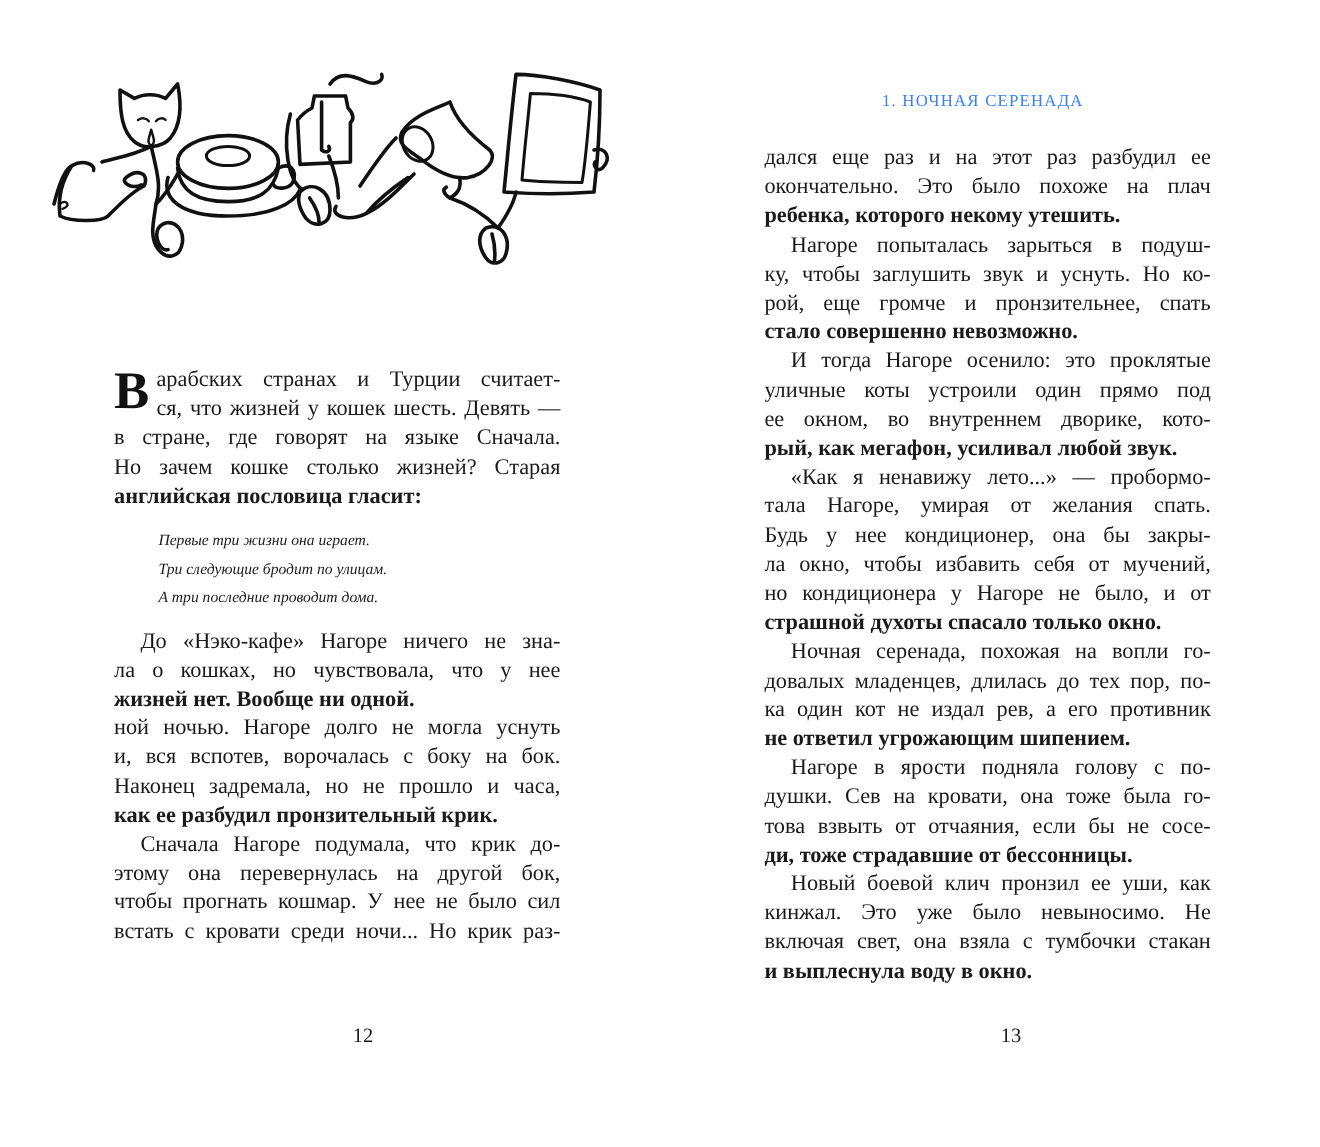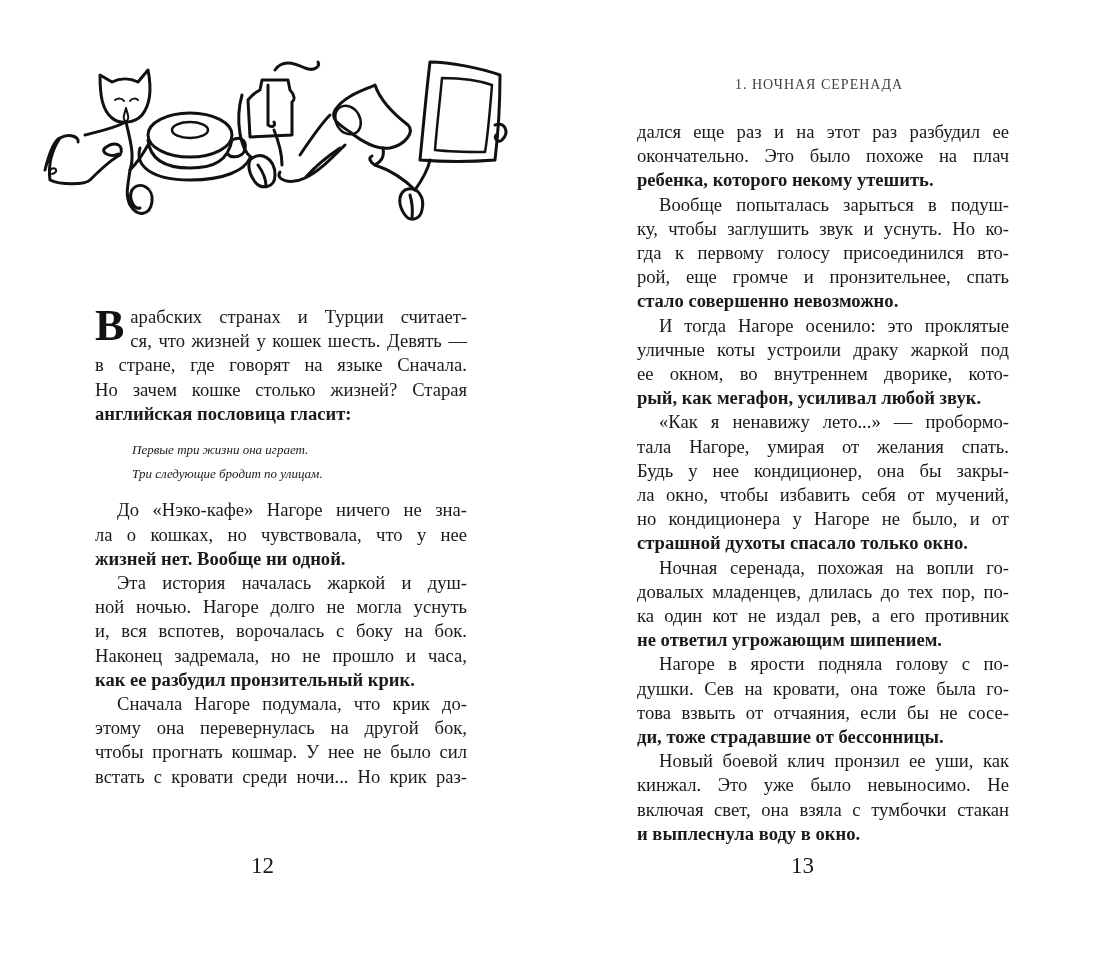--- a/index.html
+++ b/index.html
@@ -9,21 +9,21 @@
     color: #1a1a1a;
   }
   .page { position: absolute; top: 0; height: 956px; }
   .page-left { left: 0; width: 550px; }
   .page-right { left: 550px; width: 550px; }
 
   .illustration { position: absolute; left: 30px; top: 40px; width: 500px; height: 200px; }
 
   .running-head {
     position: absolute; left: 634px; width: 370px; top: 77px;
-    text-align: center; font-size: 14px; letter-spacing: 1px; color: #404040;
+    text-align: center; font-size: 14px; letter-spacing: 1px; color: #3b82f6;
   }
 
   .text-block {
     position: absolute; width: 372px;
     font-size: 18.6px; line-height: 24.2px; text-align: justify;
     hyphens: manual;
   }
   .text-block p { margin: 0; text-indent: 22px; }
   .text-block p.noindent { text-indent: 0; }
   .text-block p .line { display: block; text-align: justify; text-align-last: justify; text-indent: 0; }
@@ -35,21 +35,21 @@
 
   .dropcap {
     float: left; font-size: 44px; line-height: 38px; font-weight: bold;
     margin: 2px 6px 0 0; color: #111;
   }
   .lead .line.first { padding-left: 0; }
 
   .poem { margin: 12px 0 12px 37px; font-style: italic; font-size: 13px; line-height: 24.2px; }
   .poem div { white-space: nowrap; }
 
-  .folio { position: absolute; top: 853px; font-size: 23px; text-align: left; width: 60px; }
+  .folio { position: absolute; top: 853px; font-size: 17px; text-align: right; width: 60px; }
   .folio-left { left: 251px; }
   .folio-right { left: 791px; }
 </style>
 </head>
 <body>
 
 <div class="page page-left">
   <svg class="illustration" viewBox="0 0 500 200" fill="none" stroke="#111" stroke-width="3" stroke-linecap="round" stroke-linejoin="round">
 
     <path d="M15 130 C20 110 25 100 30 98 C40 92 50 98 48 102 M30 98 C22 110 18 125 20 140 C30 145 55 145 60 140 C70 130 80 120 90 115 C95 105 85 100 75 108 C70 112 80 118 88 114"></path>
@@ -97,28 +97,28 @@
       <span class="dropcap">В</span>
       <span class="line first">арабских странах и Турции считает-</span>
       <span class="line" style="padding-left:0">ся, что жизней у кошек шесть. Девять —</span>
       <span class="line">в стране, где говорят на языке Сначала.</span>
       <span class="line">Но зачем кошке столько жизней? Старая</span>
       <span class="line last">английская пословица гласит:</span>
     </p>
     <div class="poem">
       <div>Первые три жизни она играет.</div>
       <div>Три следующие бродит по улицам.</div>
+      <div>А три последние проводит дома.</div>
     </div>
     <p>
       <span class="line first">До «Нэко-кафе» Нагоре ничего не зна-</span>
       <span class="line">ла о кошках, но чувствовала, что у нее</span>
       <span class="line last">жизней нет. Вообще ни одной.</span>
     </p>
     <p>
-      <span class="line first">Эта история началась жаркой и душ-</span>
       <span class="line">ной ночью. Нагоре долго не могла уснуть</span>
       <span class="line">и, вся вспотев, ворочалась с боку на бок.</span>
       <span class="line">Наконец задремала, но не прошло и часа,</span>
       <span class="line last">как ее разбудил пронзительный крик.</span>
     </p>
     <p>
       <span class="line first">Сначала Нагоре подумала, что крик до-</span>
       <span class="line">этому она перевернулась на другой бок,</span>
       <span class="line">чтобы прогнать кошмар. У нее не было сил</span>
       <span class="line">встать с кровати среди ночи... Но крик раз-</span>
@@ -132,29 +132,28 @@
 
 <div class="running-head">1. НОЧНАЯ СЕРЕНАДА</div>
 
 <div class="text-block right-text">
   <p class="noindent">
     <span class="line">дался еще раз и на этот раз разбудил ее</span>
     <span class="line">окончательно. Это было похоже на плач</span>
     <span class="line last">ребенка, которого некому утешить.</span>
   </p>
   <p>
-    <span class="line first">Вообще попыталась зарыться в подуш-</span>
+    <span class="line first">Нагоре попыталась зарыться в подуш-</span>
     <span class="line">ку, чтобы заглушить звук и уснуть. Но ко-</span>
-    <span class="line">гда к первому голосу присоединился вто-</span>
     <span class="line">рой, еще громче и пронзительнее, спать</span>
     <span class="line last">стало совершенно невозможно.</span>
   </p>
   <p>
     <span class="line first">И тогда Нагоре осенило: это проклятые</span>
-    <span class="line">уличные коты устроили драку жаркой под</span>
+    <span class="line">уличные коты устроили один прямо под</span>
     <span class="line">ее окном, во внутреннем дворике, кото-</span>
     <span class="line last">рый, как мегафон, усиливал любой звук.</span>
   </p>
   <p>
     <span class="line first">«Как я ненавижу лето...» — пробормо-</span>
     <span class="line">тала Нагоре, умирая от желания спать.</span>
     <span class="line">Будь у нее кондиционер, она бы закры-</span>
     <span class="line">ла окно, чтобы избавить себя от мучений,</span>
     <span class="line">но кондиционера у Нагоре не было, и от</span>
     <span class="line last">страшной духоты спасало только окно.</span>

